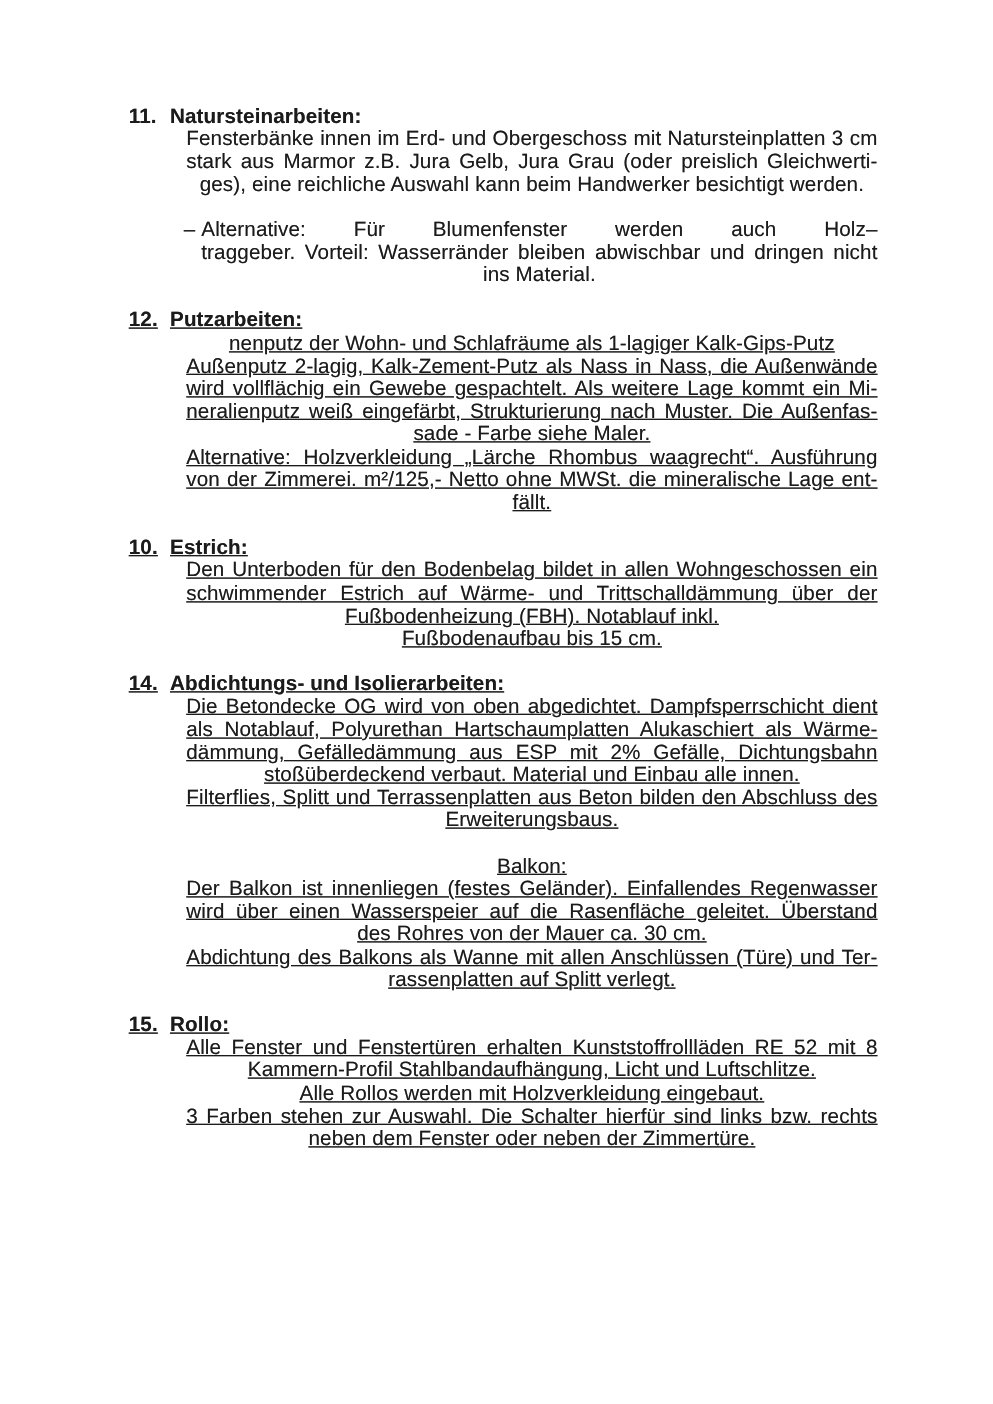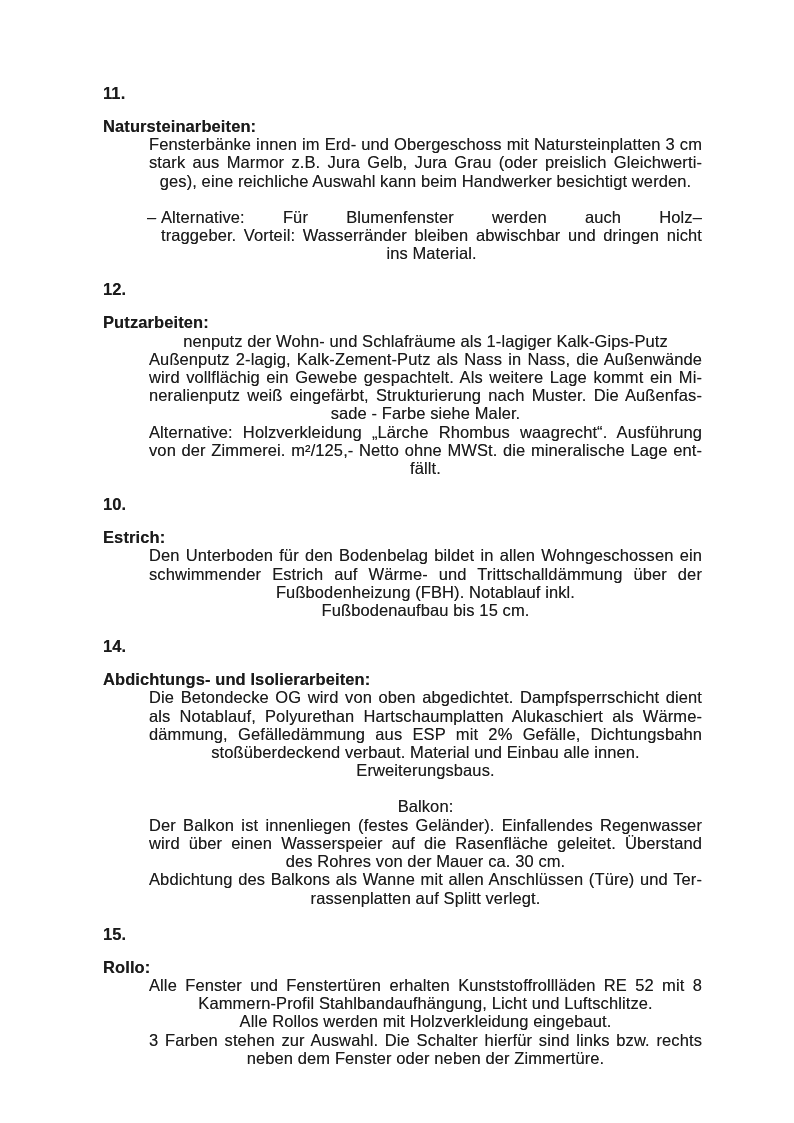--- a/index.html
+++ b/index.html
@@ -15,29 +15,28 @@
     font-family: "Liberation Sans", "DejaVu Sans", sans-serif;
     color: #1b1b1b;
     -webkit-font-smoothing: antialiased;
   }
   .doc {
     position: absolute;
     top: 84px;
     left: 103px;
     width: 604px;
   }
-  .section + .section { margin-top: 18px; }
+  .section + .section { margin-top: 18px; text-decoration: underline; }
   .heading {
     display: flex;
     font-weight: 700;
     font-size: 16.5px;
     line-height: 18.2px;
     letter-spacing: 0.1px;
     text-shadow: 0 0 0.4px rgba(20,20,20,0.6);
-    flex-direction: column;
   }
   .heading .num { flex: 0 0 33px; }
   .body-block {
     margin-left: 46px;
     width: 553px;
   }
   .block + .block { margin-top: 18px; }
   .tl {
     font-size: 16.5px;
     line-height: 18.2px;
@@ -122,20 +121,21 @@
       <div class="heading">
         <span class="num">14.</span>
         <span class="title">Abdichtungs- und Isolierarbeiten:</span>
       </div>
       <div class="body-block">
         <div class="block para">
           <div class="tl jf">Die Betondecke OG wird von oben abgedichtet. Dampfsperrschicht dient</div>
           <div class="tl jf">als Notablauf, Polyurethan Hartschaumplatten Alukaschiert als Wärme-</div>
           <div class="tl jf">dämmung, Gefälledämmung aus ESP mit 2% Gefälle, Dichtungsbahn</div>
           <div class="tl">stoßüberdeckend verbaut. Material und Einbau alle innen.</div>
+          <div class="tl jf">Filterflies, Splitt und Terrassenplatten aus Beton bilden den Abschluss des</div>
           <div class="tl">Erweiterungsbaus.</div>
         </div>
         <div class="block para">
           <div class="tl">Balkon:</div>
           <div class="tl jf">Der Balkon ist innenliegen (festes Geländer). Einfallendes Regenwasser</div>
           <div class="tl jf">wird über einen Wasserspeier auf die Rasenfläche geleitet. Überstand</div>
           <div class="tl">des Rohres von der Mauer ca. 30 cm.</div>
           <div class="tl jf">Abdichtung des Balkons als Wanne mit allen Anschlüssen (Türe) und Ter-</div>
           <div class="tl">rassenplatten auf Splitt verlegt.</div>
         </div>

